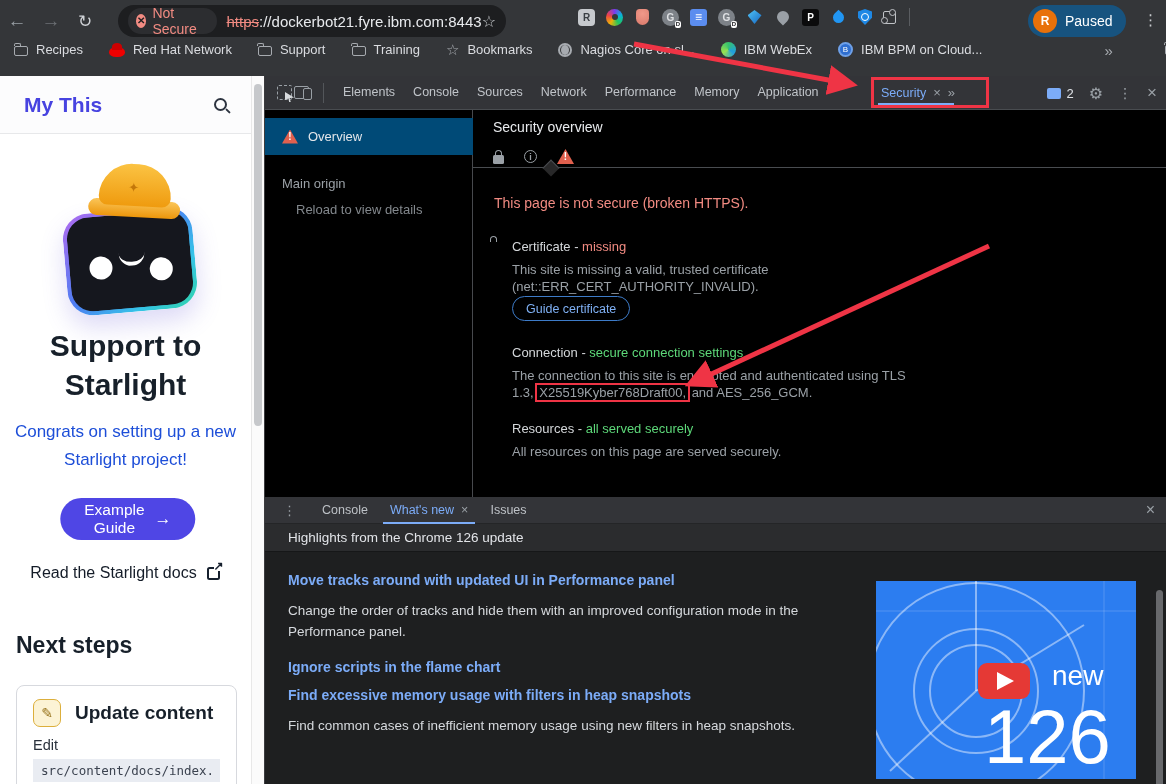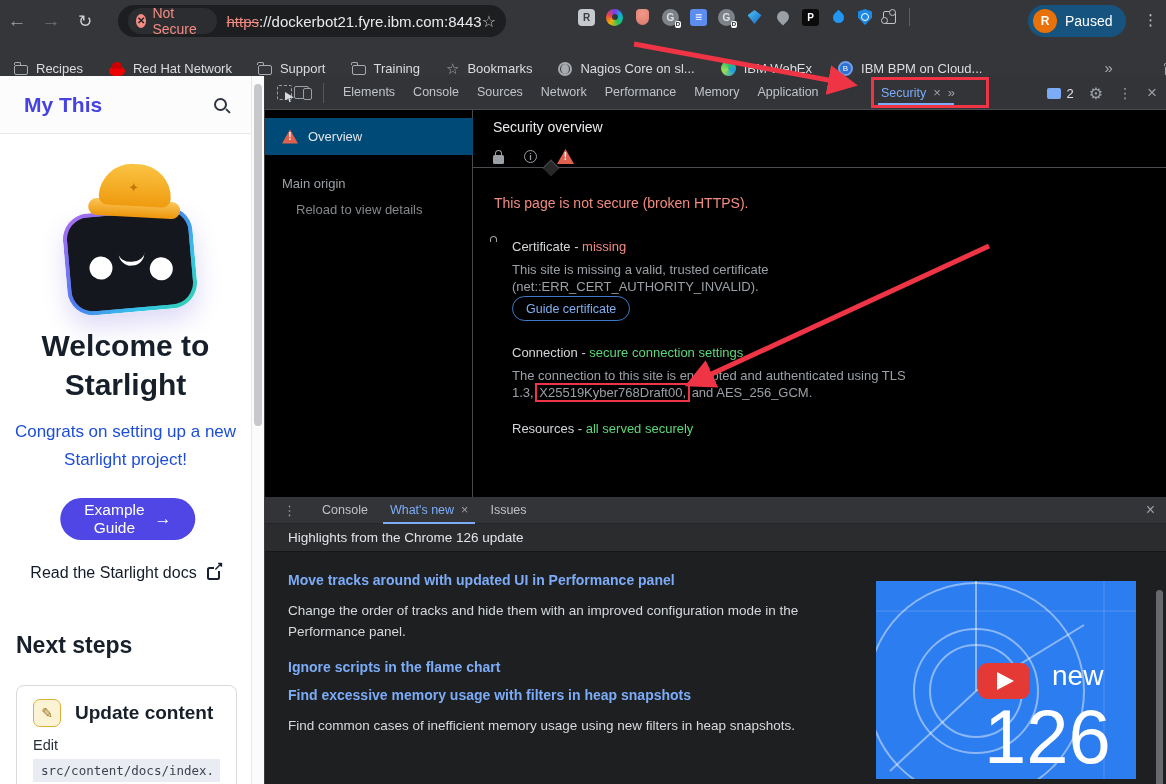--- a/index.html
+++ b/index.html
@@ -36,21 +36,21 @@
   .ext-puzzle{width:13px;height:13px;border:1.5px solid #c0c3c7;border-radius:2px;}
   .ext-puzzle::before{content:"";position:absolute;top:-3px;left:5px;width:5px;height:5px;border-radius:50%;border:1.5px solid #c0c3c7;background:#343639;}
   .ext-puzzle::after{content:"";position:absolute;left:-3px;top:5px;width:5px;height:5px;border-radius:50%;border:1.5px solid #c0c3c7;background:#343639;}
   .bar-sep{width:1px;height:18px;background:#5a5d61;margin:0 2px;}
   .profile-pill{position:absolute;left:1028px;top:5px;height:32px;background:#17537f;border-radius:16px;display:flex;align-items:center;gap:8px;padding:0 14px 0 5px;}
   .avatar{width:24px;height:24px;border-radius:50%;background:#e8710a;color:#fff;font-size:12px;font-weight:700;display:flex;align-items:center;justify-content:center;}
   .profile-label{color:#fff;font-size:14px;}
   .top-kebab{position:absolute;left:1143px;top:11px;color:#c7cacd;font-size:15px;letter-spacing:0;}
 
   
-  .bookbar{position:absolute;left:0;top:42px;width:1166px;height:34px;background:#343639;display:flex;align-items:flex-end;padding-left:14px;gap:26px;}
+  .bookbar{position:absolute;left:0;top:42px;width:1166px;height:34px;background:#343639;display:flex;align-items:flex-start;padding-left:14px;gap:26px;}
   .bm{display:flex;align-items:center;gap:8px;color:#dadce0;font-size:13px;white-space:nowrap;}
   .i-folder{width:14px;height:10px;border:1.5px solid #a7abb0;border-radius:2px;position:relative;margin-top:3px;flex:0 0 auto;}
   .i-folder::before{content:"";position:absolute;top:-4.5px;left:-1.5px;width:5px;height:2px;border:1.5px solid #a7abb0;border-bottom:none;border-radius:2px 2px 0 0;}
   .i-star{color:#a7abb0;font-size:15px;line-height:1;}
   .i-globe{width:14px;height:14px;border-radius:50%;background:#a7abb0;position:relative;flex:0 0 auto;}
   .i-globe::after{content:"";position:absolute;inset:2px;border-radius:50%;border:1.5px solid #343639;border-top:none;border-bottom:none;}
   .i-redhat{width:16px;height:10px;background:#e00;border-radius:50% 50% 45% 45%;position:relative;margin-top:4px;flex:0 0 auto;}
   .i-redhat::before{content:"";position:absolute;top:-4px;left:3px;width:10px;height:7px;background:#c00;border-radius:50% 50% 0 0;}
   .i-webex{width:15px;height:15px;border-radius:50%;background:conic-gradient(#35c16e,#1f9de0,#9adf4e,#35c16e);flex:0 0 auto;}
   .i-webex::after{content:"";position:absolute;}
@@ -259,21 +259,21 @@
       <div class="m-body">
         <div class="m-eye l"></div>
         <div class="m-eye r"></div>
         <div class="m-smile"></div>
       </div>
       <div class="m-hat">
         <div class="m-brim"></div>
           <div class="m-dome"></div>
       </div>
     </div>
-    <div class="hero-title"><span>Welcome to</span><br><span>Starlight</span></div>
+    <div class="hero-title"><span>Support to</span><br><span>Starlight</span></div>
     <div class="hero-sub"><span>Congrats on setting up a new</span><br><span>Starlight project!</span></div>
     <button class="cta">
       <span>Example Guide</span>
       <span class="arr">→</span>
     </button>
     <div class="docs-link">
       <span>Read the Starlight docs</span>
       <span class="ext-link">
           <span class="box"></span>
           <span class="arr">↗</span>
@@ -348,20 +348,21 @@
         <div class="sec-h" style="top:129px;"><span>Certificate - </span><span class="pink">missing</span></div>
         <div class="sec-desc" style="top:151px;"><span>This site is missing a valid, trusted certificate</span><br><span>(net::ERR_CERT_AUTHORITY_INVALID).</span></div>
         <button class="view-cert">Guide certificate</button>
 
         <span class="sec-row-icon" style="top:237px;"><span class="g-square"></span></span>
         <div class="sec-h" style="top:235px;"><span>Connection - </span><span class="green">secure connection settings</span></div>
         <div class="sec-desc" style="top:257px;"><span>The connection to this site is encrypted and authenticated using TLS</span><br><span>1.3, </span><span class="hl">X25519Kyber768Draft00,</span><span> and AES_256_GCM.</span></div>
 
         <span class="sec-row-icon" style="top:313px;"><span class="g-square"></span></span>
         <div class="sec-h" style="top:311px;"><span>Resources - </span><span class="green">all served securely</span></div>
+        <div class="sec-desc" style="top:333px;"><span>All resources on this page are served securely.</span></div>
       </div>
       <div class="sec-bottom"></div>
     </div>
 
     <div class="drawer">
       <div class="drawer-bar">
         <span class="d-kebab">⋮</span>
         <span class="d-tab">Console</span>
         <span class="d-tab-active">
           <span>What's new</span>

